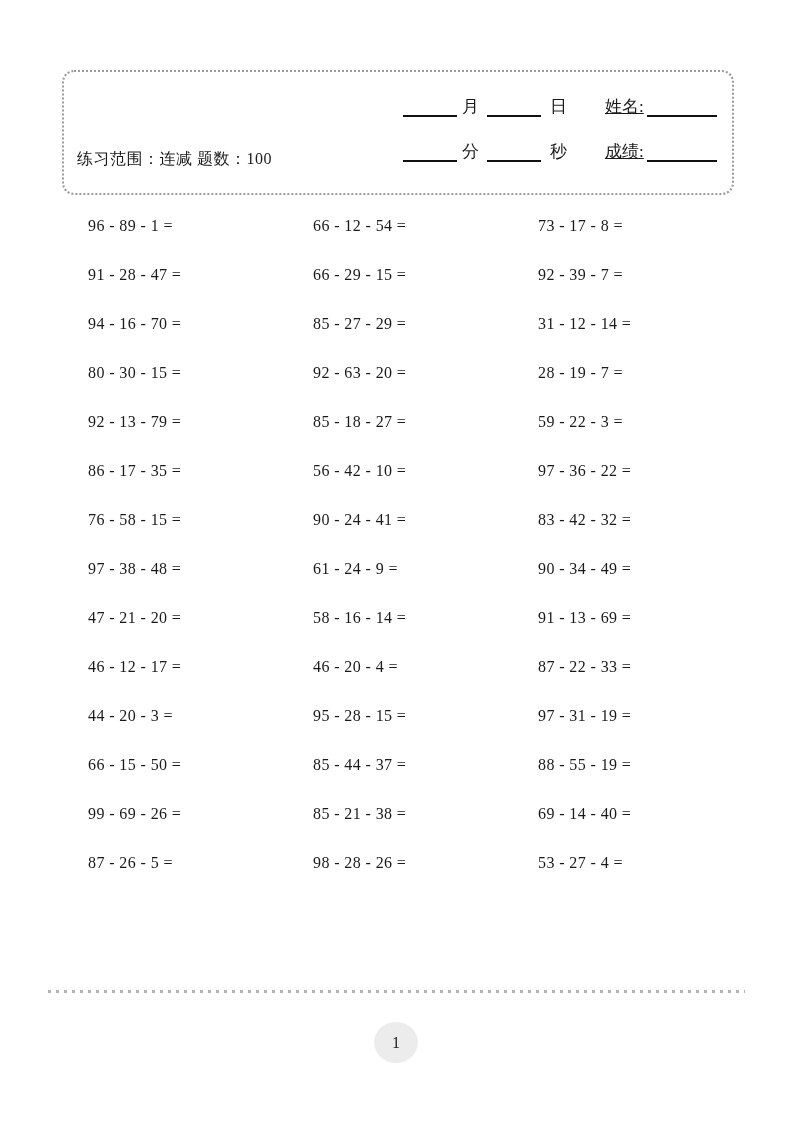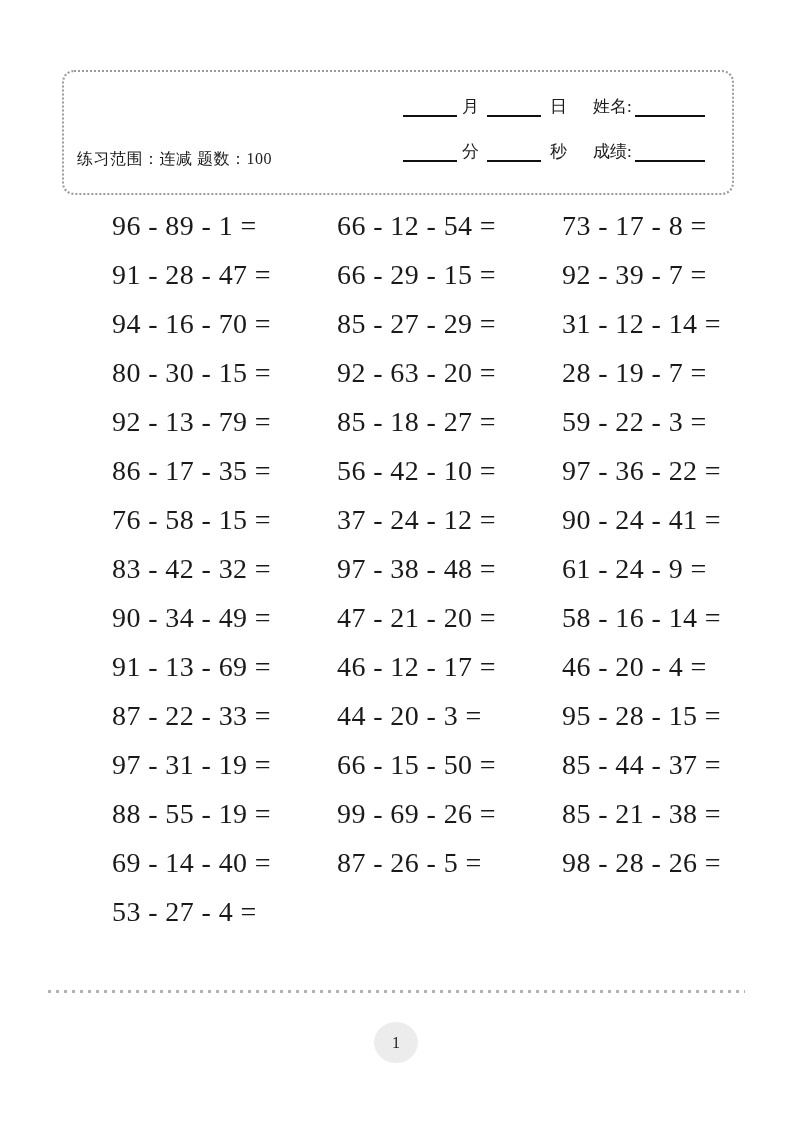--- a/index.html
+++ b/index.html
@@ -45,38 +45,37 @@
     border-bottom: 2px solid #111;
     height: 16px;
     box-sizing: border-box;
   }
   .blank-sm { width: 54px; }
   .blank-lg { width: 70px; }
   .hl-label { display: inline-block; }
   .ml5  { margin-left: 5px; }
   .ml8  { margin-left: 8px; }
   .ml9  { margin-left: 9px; }
-  .ml26 { margin-left: 26px; }
+  .ml26 { margin-left: 38px; text-decoration: underline; }
   .ml3  { margin-left: 3px; }
 
   
   .problems {
     position: absolute;
     left: 88px; top: 201px;
     display: grid;
     grid-template-columns: 225px 225px 217px;
     grid-auto-rows: 49px;
   }
   .problem {
     display: flex;
     align-items: center;
-    font-size: 28px;
+    font-size: 16px;
     letter-spacing: 0.4px;
     white-space: nowrap;
-    margin-left: 24px;
   }
 
   
   .divider {
     position: absolute;
     left: 48px; top: 990px;
     width: 697px; height: 3px;
     background: repeating-linear-gradient(90deg,
       #b3b3b3 0, #b3b3b3 3px, transparent 3px, transparent 8px);
   }
@@ -135,21 +134,20 @@
       <div class="problem">80 - 30 - 15 =</div>
       <div class="problem">92 - 63 - 20 =</div>
       <div class="problem">28 - 19 - 7 =</div>
       <div class="problem">92 - 13 - 79 =</div>
       <div class="problem">85 - 18 - 27 =</div>
       <div class="problem">59 - 22 - 3 =</div>
       <div class="problem">86 - 17 - 35 =</div>
       <div class="problem">56 - 42 - 10 =</div>
       <div class="problem">97 - 36 - 22 =</div>
       <div class="problem">76 - 58 - 15 =</div>
-      <div class="problem">37 - 24 - 12 =</div>
       <div class="problem">90 - 24 - 41 =</div>
       <div class="problem">83 - 42 - 32 =</div>
       <div class="problem">97 - 38 - 48 =</div>
       <div class="problem">61 - 24 - 9 =</div>
       <div class="problem">90 - 34 - 49 =</div>
       <div class="problem">47 - 21 - 20 =</div>
       <div class="problem">58 - 16 - 14 =</div>
       <div class="problem">91 - 13 - 69 =</div>
       <div class="problem">46 - 12 - 17 =</div>
       <div class="problem">46 - 20 - 4 =</div>

